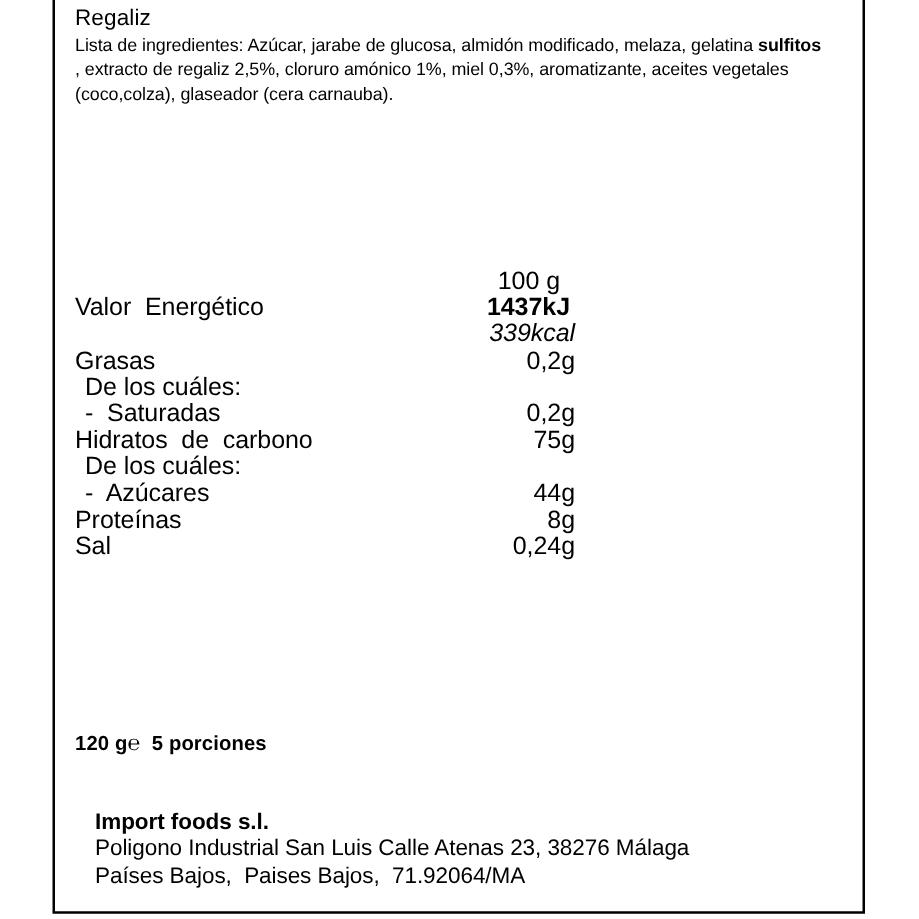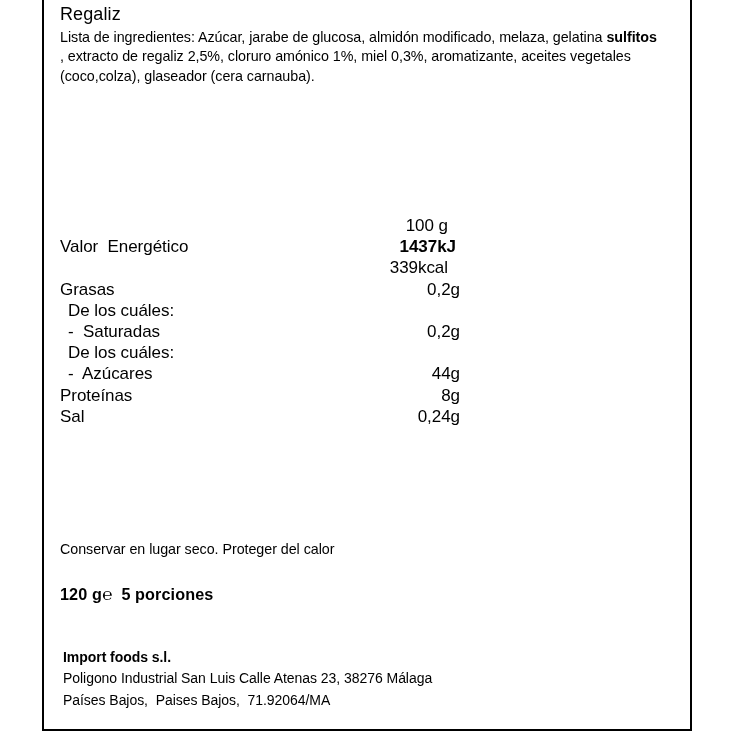--- a/index.html
+++ b/index.html
@@ -56,21 +56,21 @@
   #ingredients-block b {
     font-weight: bold;
   }
 
   
   #nutrition-table {
     position: absolute;
     left: 16px;
     top: 216px;
     width: 400px;
-    font-size: 17px;
+    font-size: 20px;
     letter-spacing: -0.05px;
   }
   .nut-row {
     position: relative;
     height: 21.2px;
     line-height: 21.2px;
     white-space: pre;
   }
   .nut-label {
     position: absolute;
@@ -85,21 +85,22 @@
     text-align: right;
   }
   .nut-row.header .nut-value {
     right: 12px;
   }
   .nut-row.kj .nut-value {
     right: 4px;
     font-weight: bold;
   }
   .nut-row.kcal .nut-value {
-    right: 12px;
+    right: 0px;
+    font-style: italic;
   }
 
   
   #storage-text {
     position: absolute;
     left: 16px;
     top: 541px;
     font-size: 14.3px;
     line-height: 19.4px;
     letter-spacing: -0.05px;
@@ -115,23 +116,23 @@
     white-space: pre;
     letter-spacing: 0.1px;
   }
   #quantity-line .estimated-mark {
     font-weight: normal;
     font-size: 17px;
   }
 
   #company-block {
     position: absolute;
-    left: 19px;
+    left: 32px;
     top: 648px;
-    font-size: 14px;
+    font-size: 18px;
     line-height: 21.3px;
     letter-spacing: -0.05px;
     white-space: pre;
   }
   #company-block .company-name {
     font-weight: bold;
     display: block;
   }
   #company-block .company-line {
     display: block;
@@ -166,37 +167,40 @@
       </div>
       <div class="nut-row">
         <span class="nut-label indent1">De los cuáles:</span>
         <span class="nut-value"></span>
       </div>
       <div class="nut-row">
         <span class="nut-label indent1">-  Saturadas</span>
         <span class="nut-value">0,2g</span>
       </div>
       <div class="nut-row">
+        <span class="nut-label">Hidratos  de  carbono</span>
+        <span class="nut-value">75g</span>
+      </div>
+      <div class="nut-row">
         <span class="nut-label indent1">De los cuáles:</span>
         <span class="nut-value"></span>
       </div>
       <div class="nut-row">
         <span class="nut-label indent1">-  Azúcares</span>
         <span class="nut-value">44g</span>
       </div>
       <div class="nut-row">
         <span class="nut-label">Proteínas</span>
         <span class="nut-value">8g</span>
       </div>
       <div class="nut-row">
         <span class="nut-label">Sal</span>
         <span class="nut-value">0,24g</span>
       </div>
     </div>
 
-    <div id="storage-text">Conservar en lugar seco. Proteger del calor</div>
 
     <div id="quantity-line"><span>120 g</span><span class="estimated-mark">℮</span><span>  </span><span>5 porciones</span></div>
 
     <div id="company-block"><span class="company-name">Import foods s.l.</span><span class="company-line">Poligono Industrial San Luis Calle Atenas 23, 38276 Málaga</span><span class="company-line">Países Bajos,  Paises Bajos,  71.92064/MA</span></div>
 
   </div>
 </div>
 
 </body></html>

